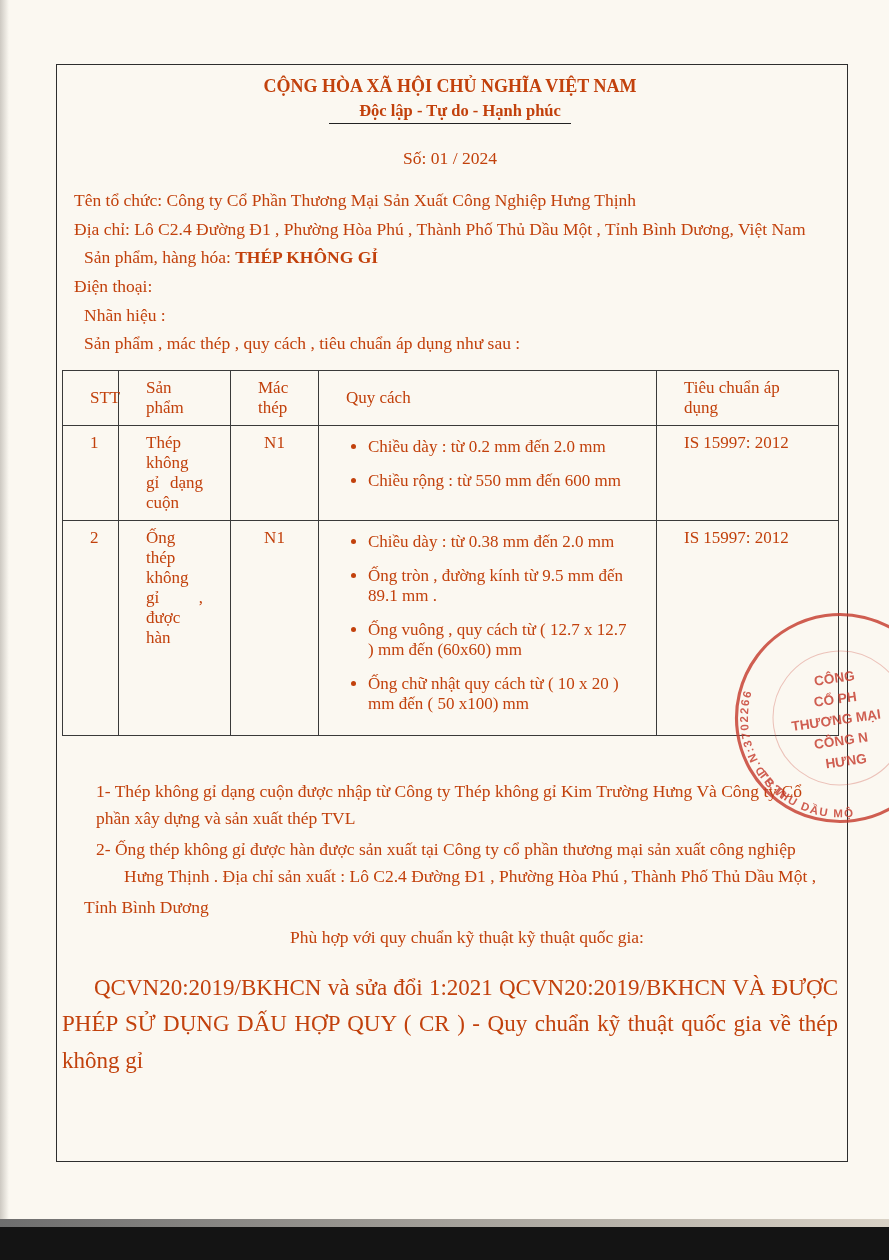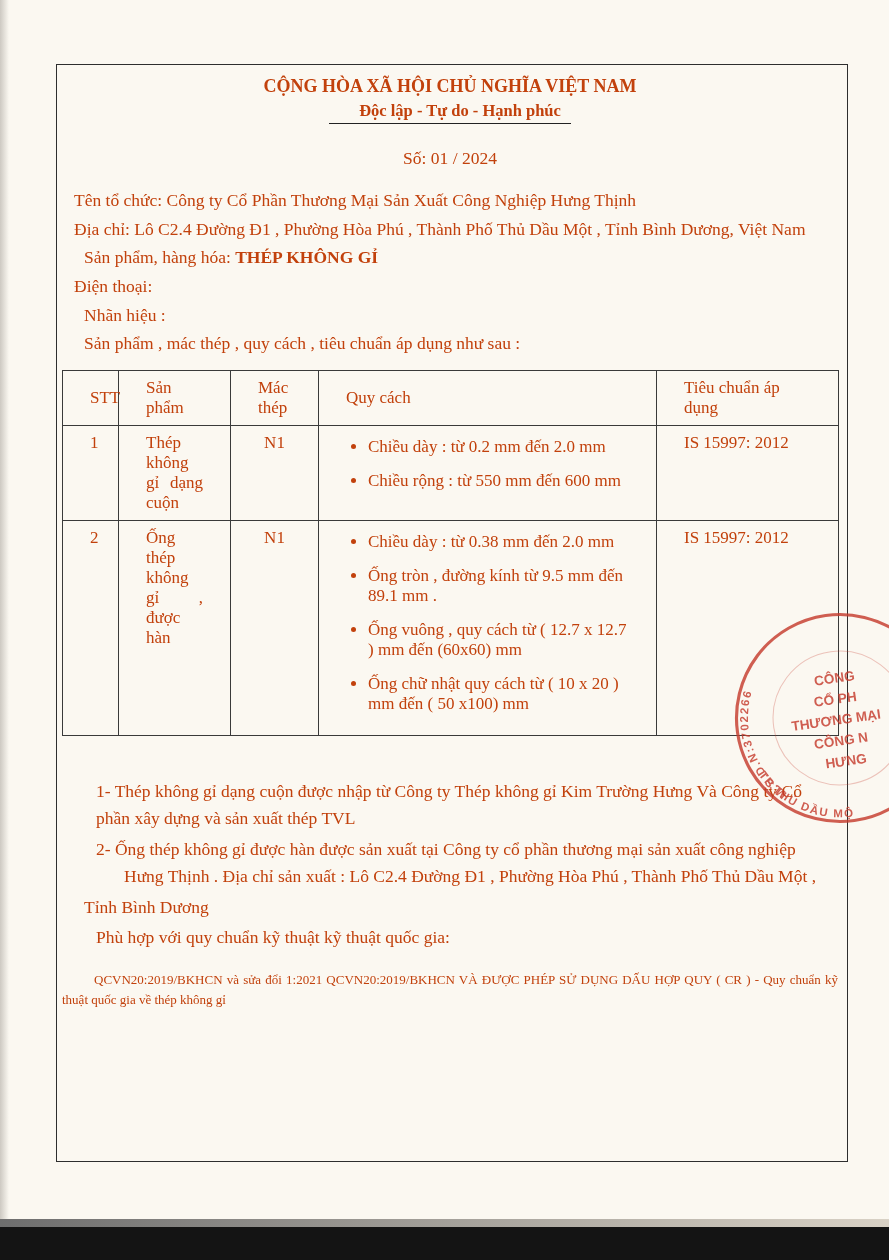--- a/index.html
+++ b/index.html
@@ -21,22 +21,22 @@
   .spec td.stt{text-align:center;}
   .spec td.mac{text-align:center;}
   .spec td.prod{text-align:justify;}
   ul.specs{margin:2px 0;padding-left:22px;}
   ul.specs li{margin:4px 0 14px;}
   .notes{margin-top:42px;}
   .note{font-size:17.5px;line-height:1.57;margin:3px 0;}
   .note1{padding-left:34px;}
   .note2{padding-left:62px;text-indent:-28px;}
   .province{font-size:17.5px;line-height:1.57;margin:3px 0;padding-left:22px;}
-  .conform-intro{font-size:17.5px;line-height:1.57;margin:3px 0;padding-left:34px;}
-  .conform{font-size:13px;line-height:1.6;text-align:justify;text-indent:32px;margin-top:18px;}
+  .conform-intro{font-size:17.5px;line-height:1.57;margin:3px 0;padding-left:34px;text-align:center;}
+  .conform{font-size:23px;line-height:1.6;text-align:justify;text-indent:32px;margin-top:18px;}
   .stamp{position:absolute;left:725px;top:603px;width:230px;height:230px;opacity:.82;}
   .scan-left{position:absolute;left:0;top:0;width:9px;height:100%;
              background:linear-gradient(to right,#cdc9c2,rgba(255,255,255,0));}
   .scan-bottom-gray{position:absolute;left:0;bottom:33px;width:100%;height:8px;
              background:linear-gradient(to right,#6e6e6e,#b9b4ab 70%,#d9d2c6);}
   .scan-bottom{position:absolute;left:0;bottom:0;width:100%;height:33px;background:#141414;}
 </style>
 </head>
 <body>
 

